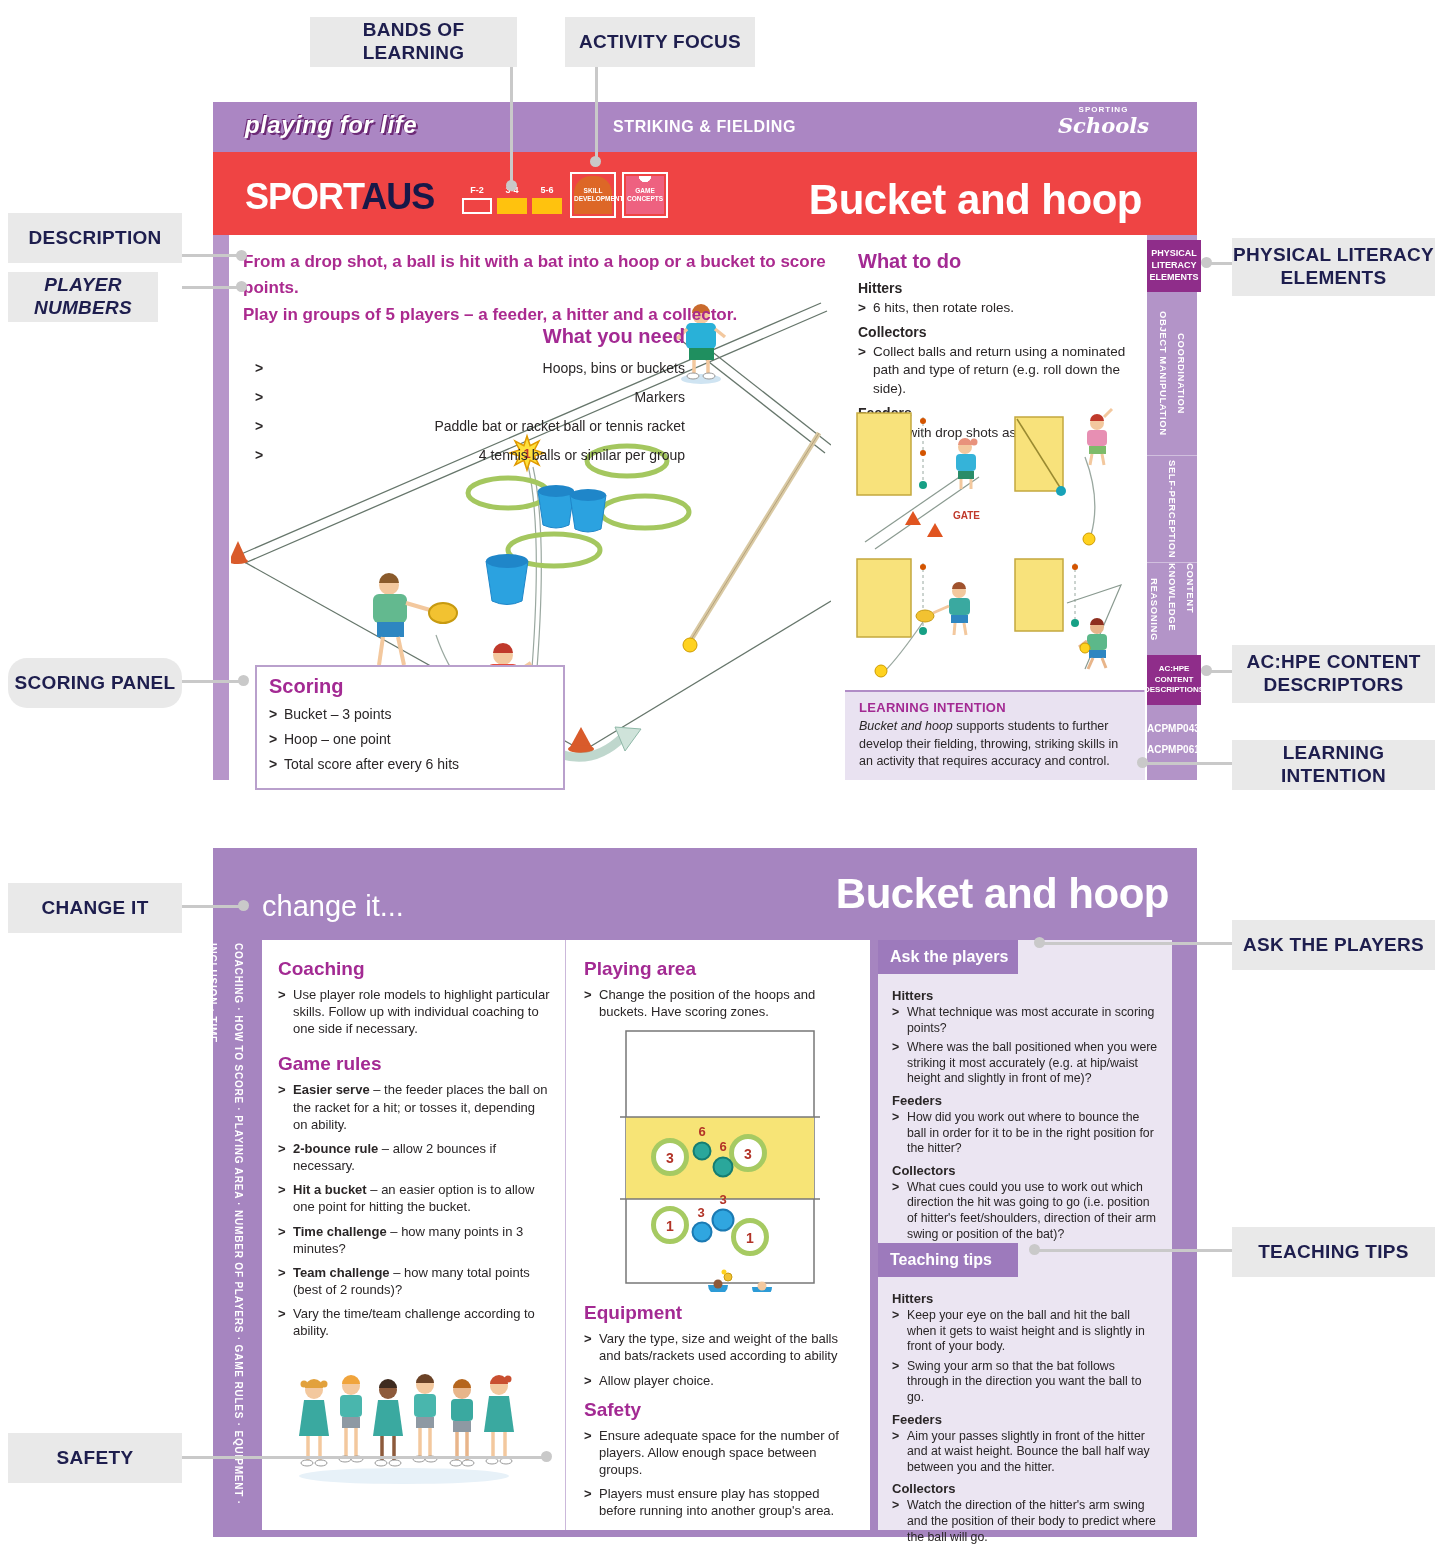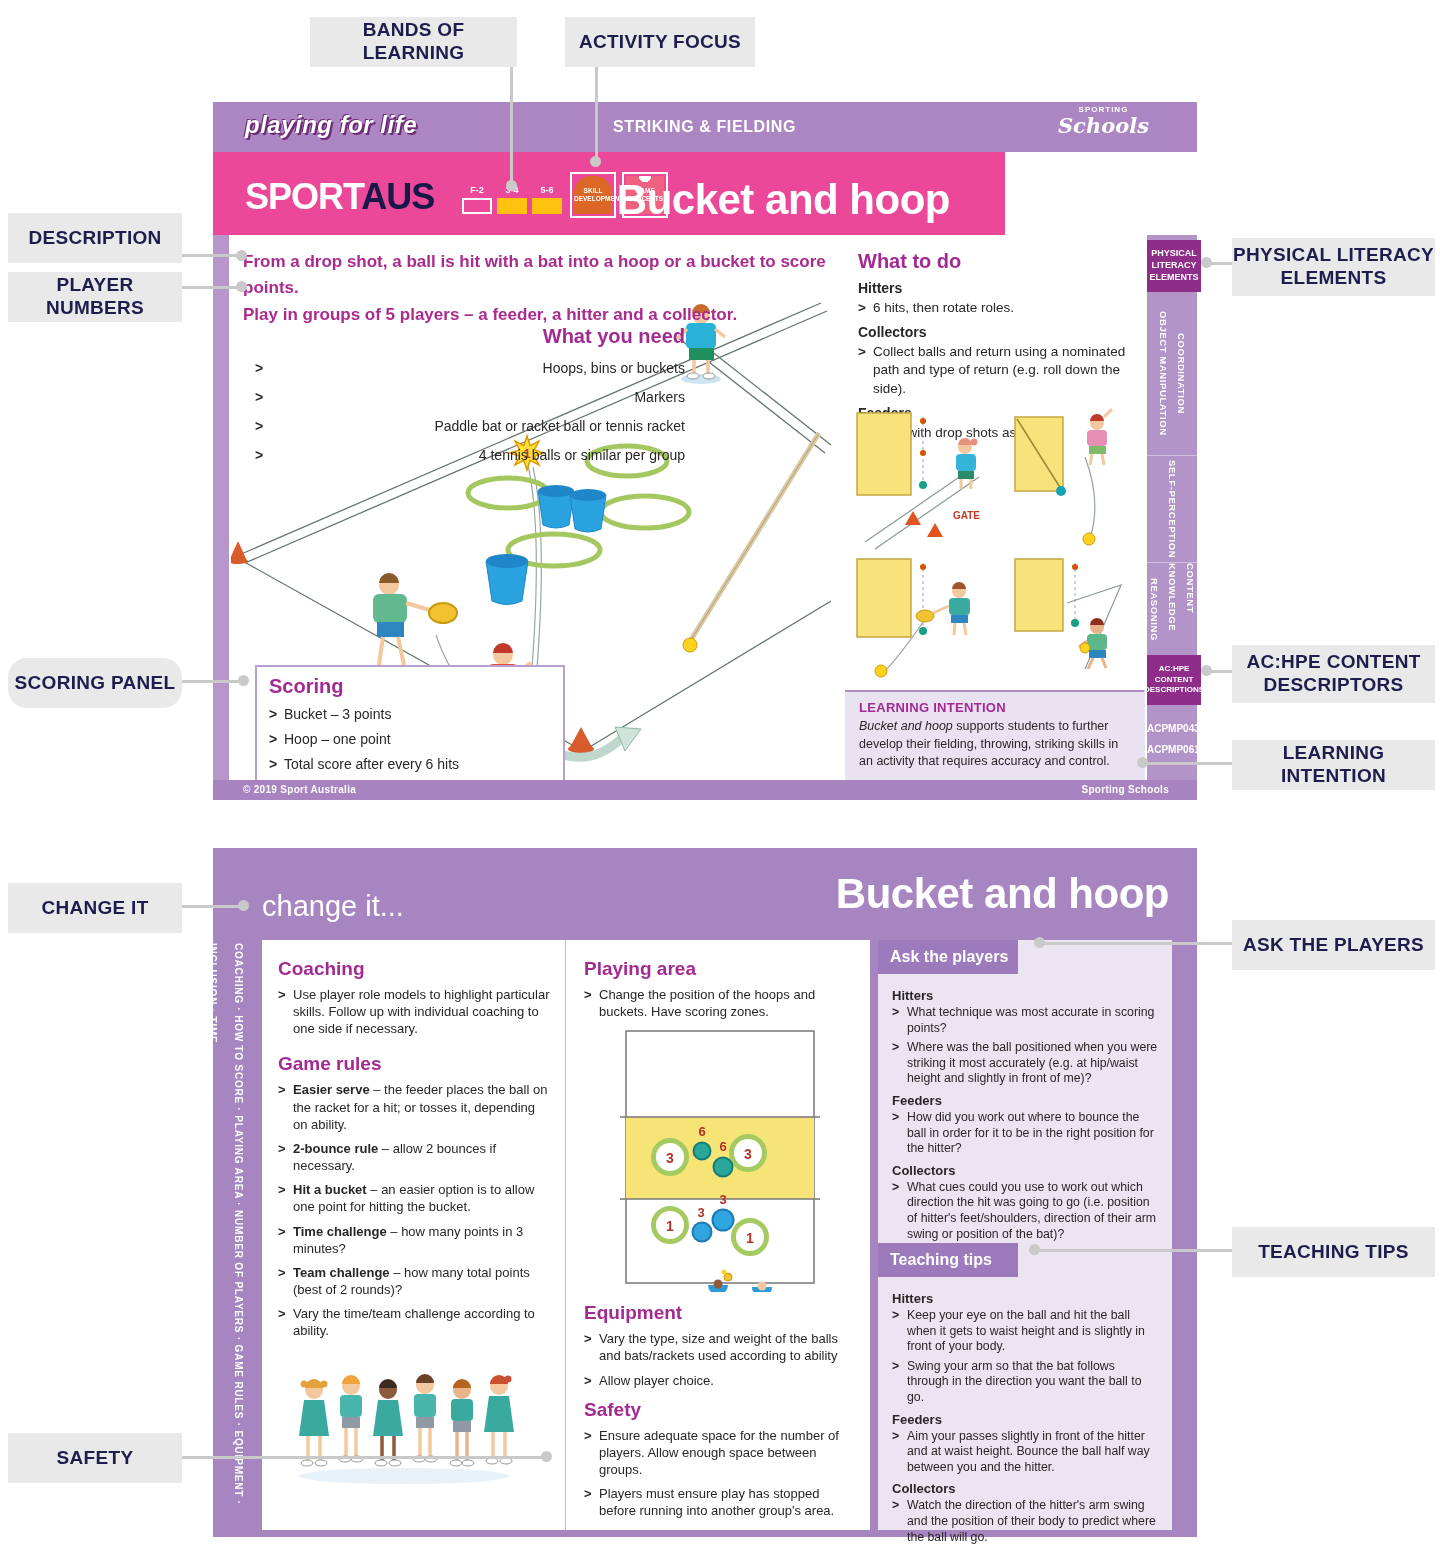--- a/index.html
+++ b/index.html
@@ -2,21 +2,21 @@
 <html><head>
 <meta charset="utf-8">
 <style>
   html,body{margin:0;padding:0;background:#ffffff;}
   body{font-family:"Liberation Sans","DejaVu Sans",sans-serif;color:#2a2627;}
   .page{position:relative;width:1440px;height:1553px;background:#fff;overflow:hidden;}
   .abs{position:absolute;}
   
   .card{position:absolute;left:213px;width:984px;}
   .band1{position:absolute;left:0;top:0;width:984px;height:50px;background:#ab86c3;}
-  .band2{position:absolute;left:0;top:50px;width:792px;height:83px;background:#ec4899;}
+  .band2{position:absolute;left:0;top:50px;width:984px;height:83px;background:#ef4444;}
   .cardbody{position:absolute;left:0;top:133px;width:984px;height:545px;background:#ffffff;}
   .cardfooter{position:absolute;left:0;top:678px;width:984px;height:20px;background:#a783c0;color:#fff;font-size:10px;font-weight:bold;letter-spacing:.3px;}
   .leftstrip{position:absolute;left:0;top:0;width:16px;height:545px;background:#b796ca;}
   .brand{position:absolute;left:32px;top:9px;font-size:24px;font-weight:bold;font-style:italic;color:#fff;letter-spacing:.5px;text-shadow:2px 2px 0 #6d2a76,-1px -1px 0 #6d2a76;}
   .category{position:absolute;left:400px;top:16px;font-size:16px;font-weight:bold;color:#fff;letter-spacing:.6px;}
   .schools{position:absolute;right:48px;top:4px;text-align:center;color:#fff;line-height:1;}
   .schools .s1{font-size:8px;font-weight:bold;letter-spacing:1px;}
   .schools .s2{font-family:"DejaVu Serif","Liberation Serif",serif;font-style:italic;font-weight:bold;font-size:21px;margin-top:1px;}
   .sportaus{position:absolute;left:32px;top:24px;font-size:36px;font-weight:900;letter-spacing:-1px;color:#fff;}
   .sportaus .aus{color:#181848;}
@@ -329,24 +329,20 @@
           <div>REASONING</div>
         </div>
         <div class="seg dark h" style="top:420px;height:50px;font-size:8px;padding:0 2px;">AC:HPE CONTENT DESCRIPTIONS</div>
         <div class="seg" style="top:470px;height:75px;">
           <div class="code" style="margin-top:18px;">ACPMP043</div>
           <div class="code" style="margin-top:10px;">ACPMP061</div>
         </div>
       </div>
     </div>
 
-    <div class="cardfooter">
-      <span class="abs" style="left:30px;top:4px;">© 2019 Sport Australia</span>
-      <span class="abs" style="right:28px;top:4px;">Sporting Schools</span>
-    </div>
   </div>
 
   <div class="card card2">
     <div class="changeit">change it...</div>
     <div class="card2title">Bucket and hoop</div>
     <div class="sidetext">COACHING · HOW TO SCORE · PLAYING AREA · NUMBER OF PLAYERS · GAME RULES · EQUIPMENT · INCLUSION · TIME</div>
 
     <div class="whitepanel">
       <div class="col1 body2">
         <div class="hmag h2m">Coaching</div>
@@ -498,21 +494,21 @@
   <div class="cdot" style="left:506px;top:180px;"></div>
 
   <div class="ann" style="left:565px;top:17px;width:190px;height:50px;">ACTIVITY FOCUS</div>
   <div class="cline" style="left:595px;top:67px;width:3px;height:90px;"></div>
   <div class="cdot" style="left:590px;top:156px;"></div>
 
   <div class="ann" style="left:8px;top:213px;width:174px;height:50px;">DESCRIPTION</div>
   <div class="cline" style="left:182px;top:254px;width:56px;height:3px;"></div>
   <div class="cdot" style="left:236px;top:250px;"></div>
 
-  <div class="ann" style="left:8px;top:272px;width:174px;height:50px;">PLAYER NUMBERS</div>
+  <div class="ann" style="left:8px;top:272px;width:150px;height:50px;font-style:italic;">PLAYER NUMBERS</div>
   <div class="cline" style="left:182px;top:286px;width:56px;height:3px;"></div>
   <div class="cdot" style="left:236px;top:281px;"></div>
 
   <div class="ann" style="left:8px;top:658px;width:174px;height:50px;border-radius:19px;">SCORING PANEL</div>
   <div class="cline" style="left:182px;top:680px;width:58px;height:3px;"></div>
   <div class="cdot" style="left:238px;top:675px;"></div>
 
   <div class="ann" style="left:8px;top:883px;width:174px;height:50px;">CHANGE IT</div>
   <div class="cline" style="left:182px;top:905px;width:58px;height:3px;"></div>
   <div class="cdot" style="left:238px;top:900px;"></div>

